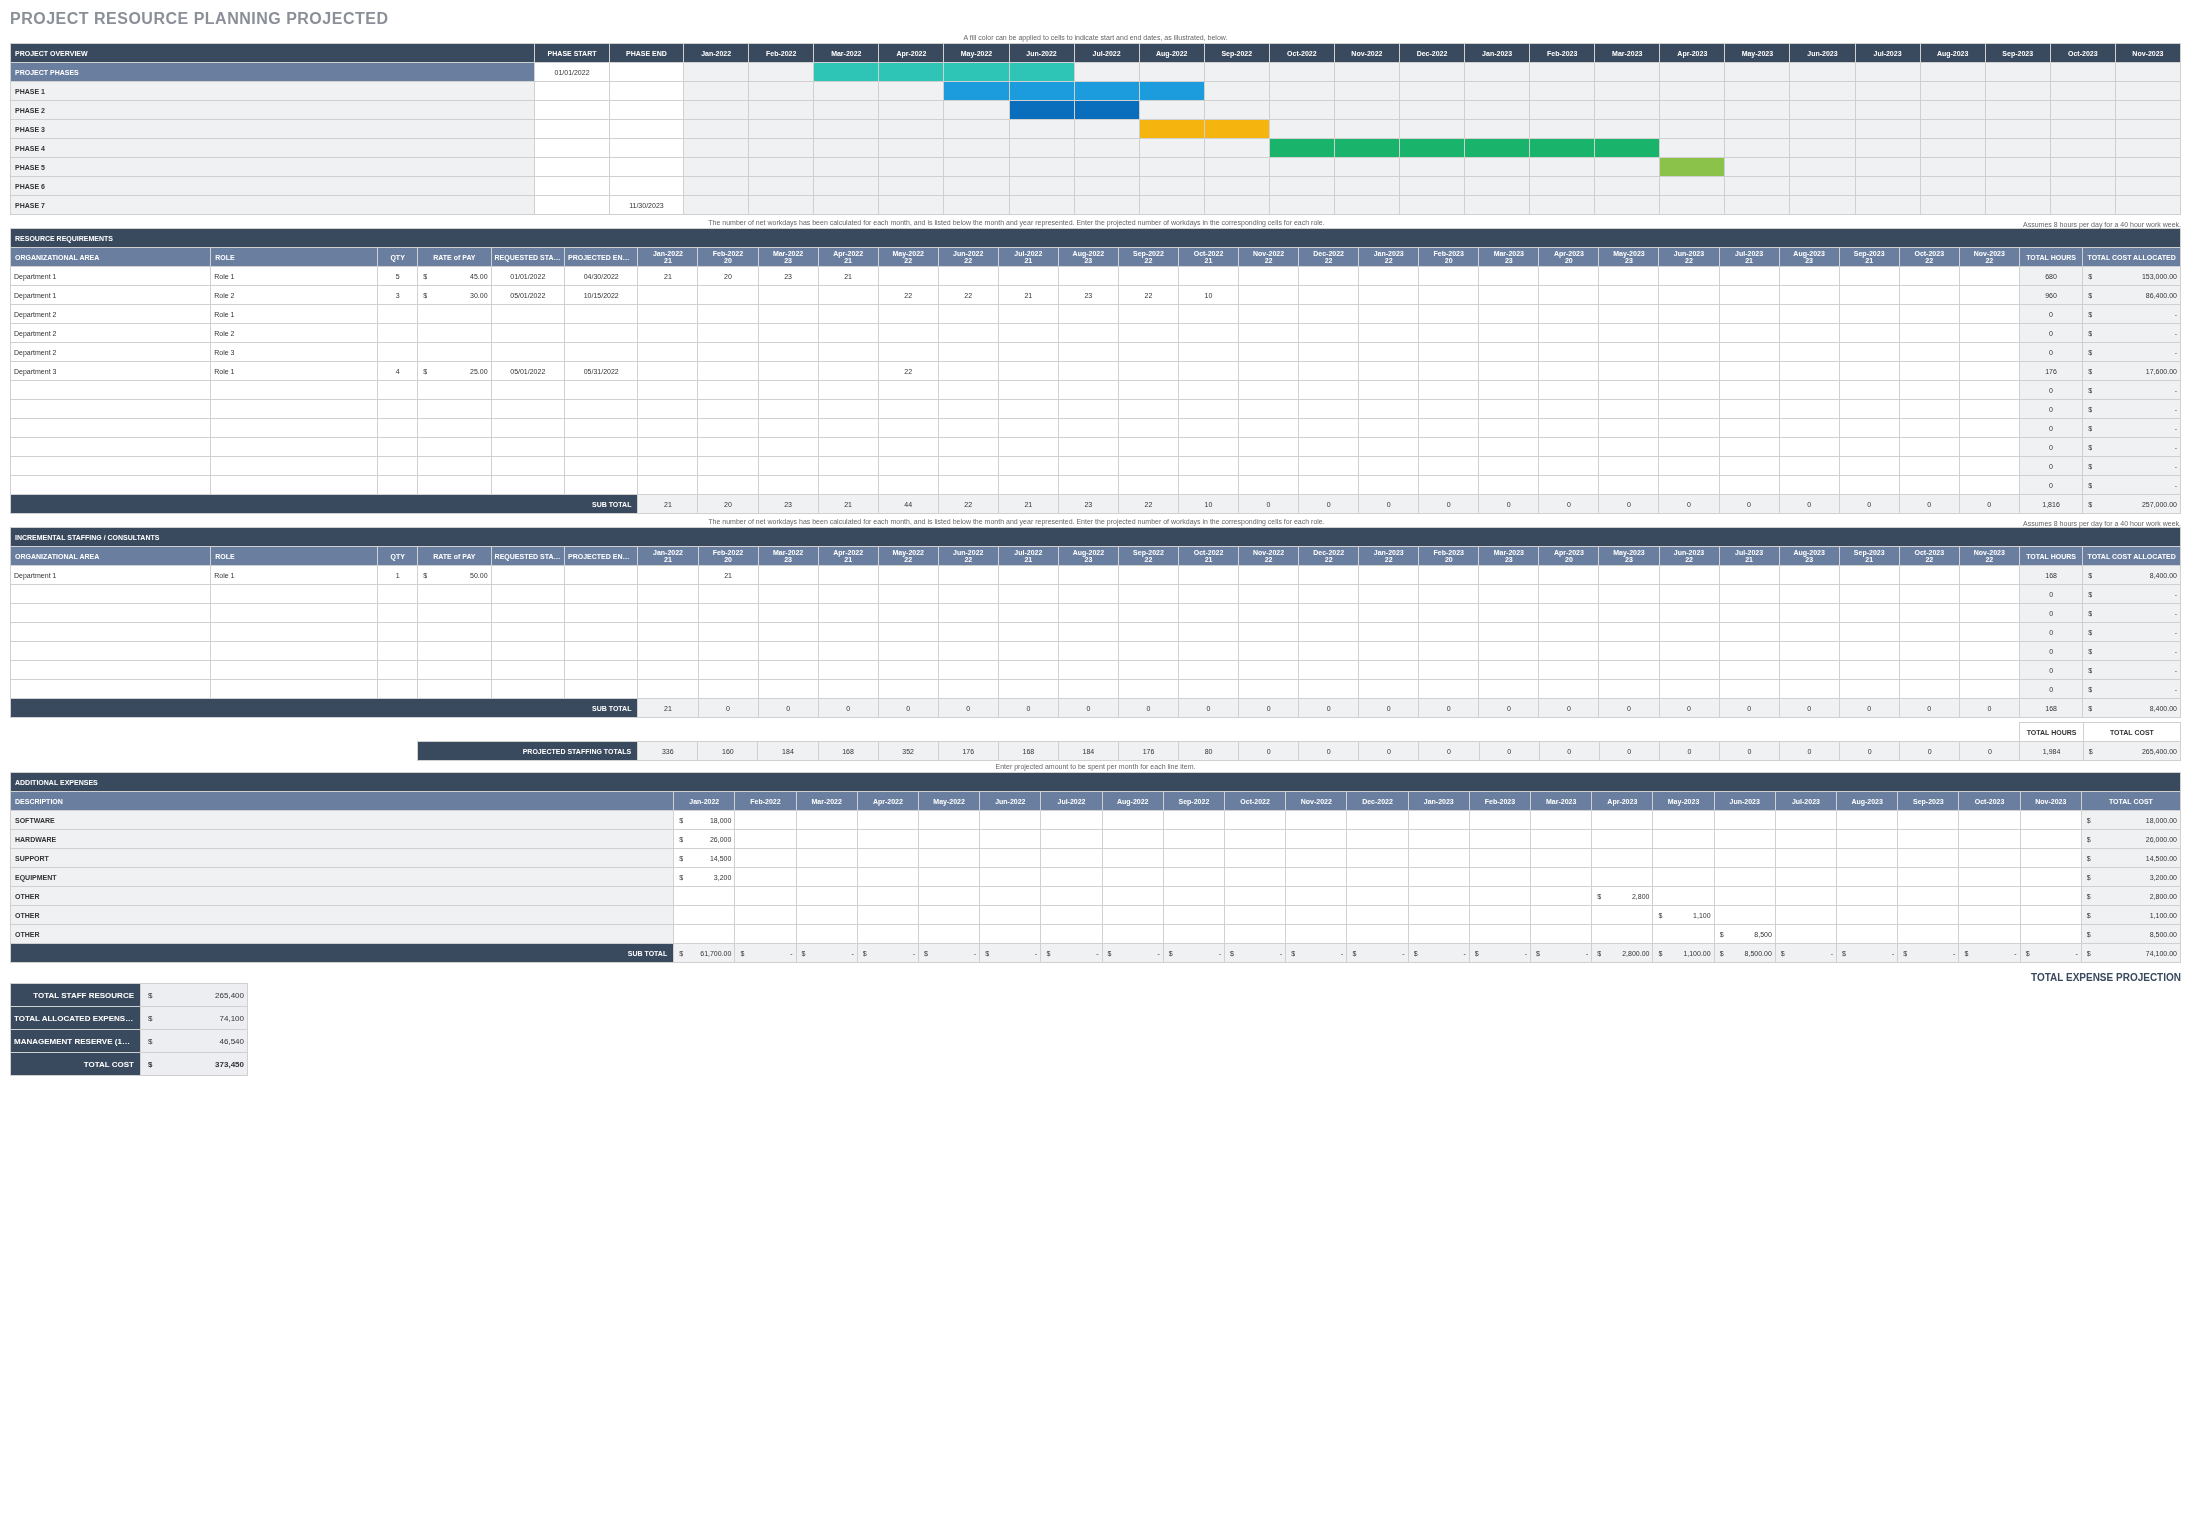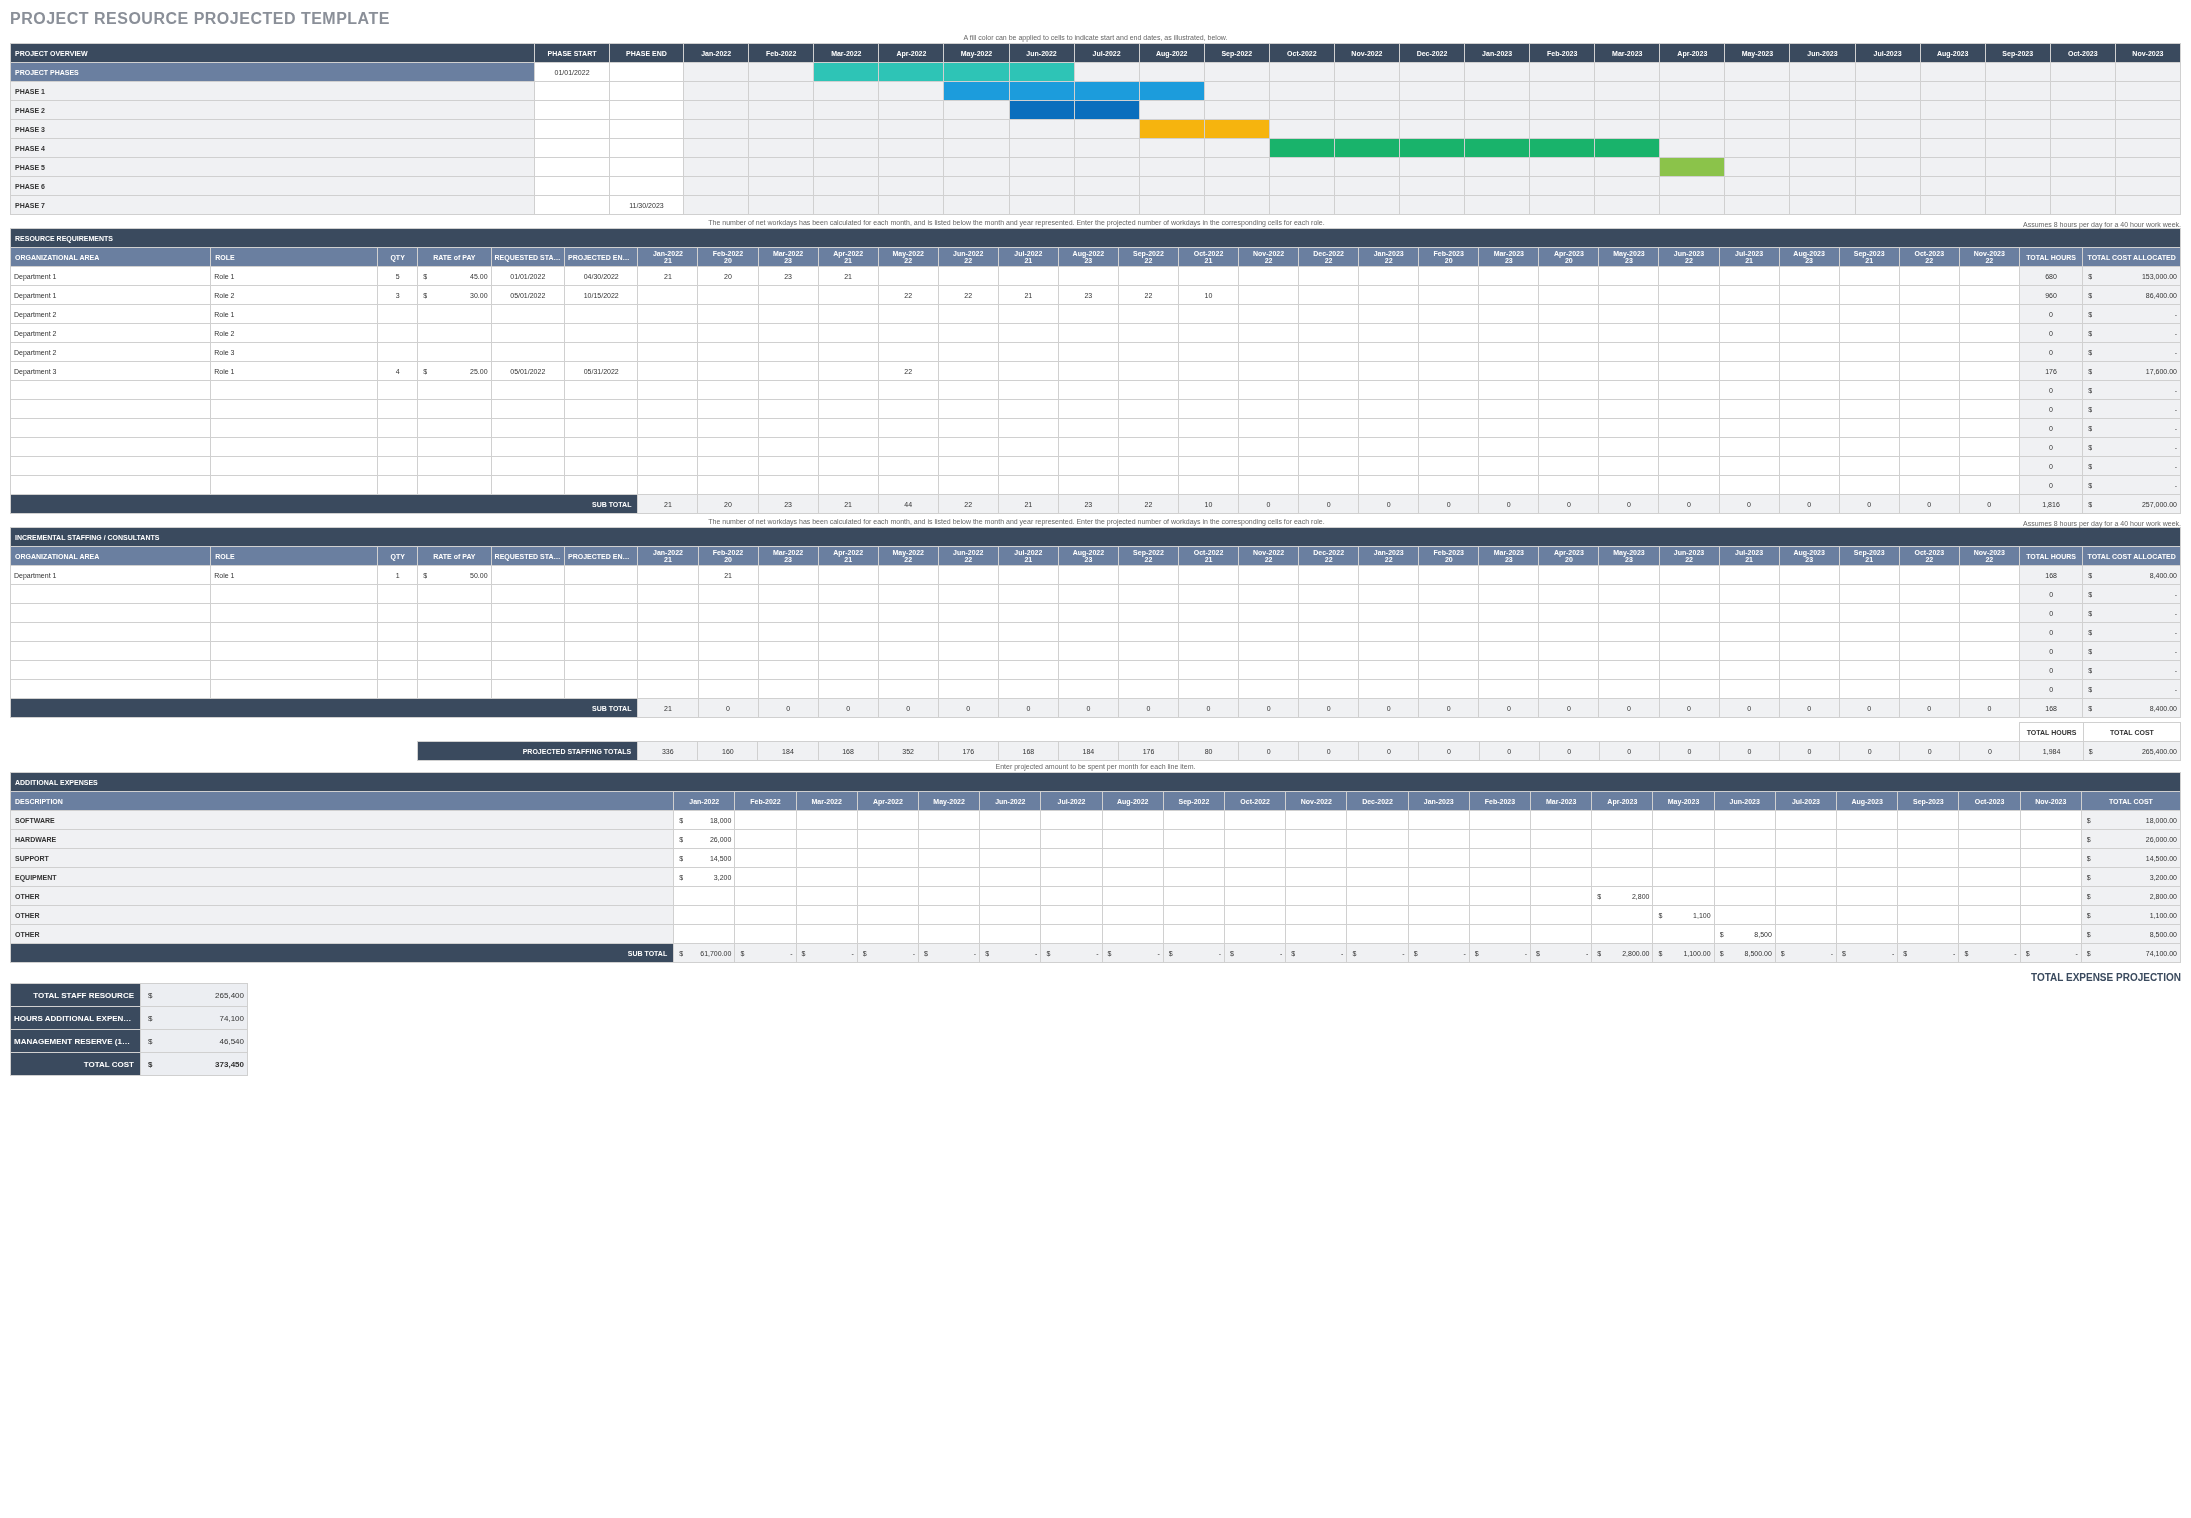--- a/index.html
+++ b/index.html
@@ -61,21 +61,21 @@
   .exp col.month { width: 36px; }
   .exp col.tot   { width: 58px; }
 
   .flex-split { display:flex; justify-content:space-between; align-items:flex-end; margin-top:2px; }
 </style>
 </head>
 <body>
 
 
 
-<div class="title">PROJECT RESOURCE PROJECTED TEMPLATE</div>
+<div class="title">PROJECT RESOURCE PLANNING PROJECTED</div>
 <div class="note">A fill color can be applied to cells to indicate start and end dates, as illustrated, below.</div>
 
 
 <table>
   <colgroup>
     <col class="po-lbl">
       <col class="po-st">
       <col class="po-en">
     <col class="po-m">
       <col class="po-m">
@@ -1588,21 +1588,21 @@
 
 <br>
 <div style="font-size:10px; font-weight:bold; color:#3a4a5e;text-align:right;">TOTAL EXPENSE PROJECTION</div>
 <table class="totals-box" style="width:230px;">
   <tbody>
       <tr>
         <td class="lbl">TOTAL STAFF RESOURCE</td>
         <td class="val">265,400</td>
       </tr>
   <tr>
-        <td class="lbl">HOURS ADDITIONAL EXPENSES</td>
+        <td class="lbl">TOTAL ALLOCATED EXPENSES</td>
         <td class="val">74,100</td>
       </tr>
   <tr>
         <td class="lbl">MANAGEMENT RESERVE (10%)</td>
         <td class="val">46,540</td>
       </tr>
   <tr>
         <td class="lbl">TOTAL COST</td>
         <td class="val" style="font-weight:bold;">373,450</td>
       </tr>

